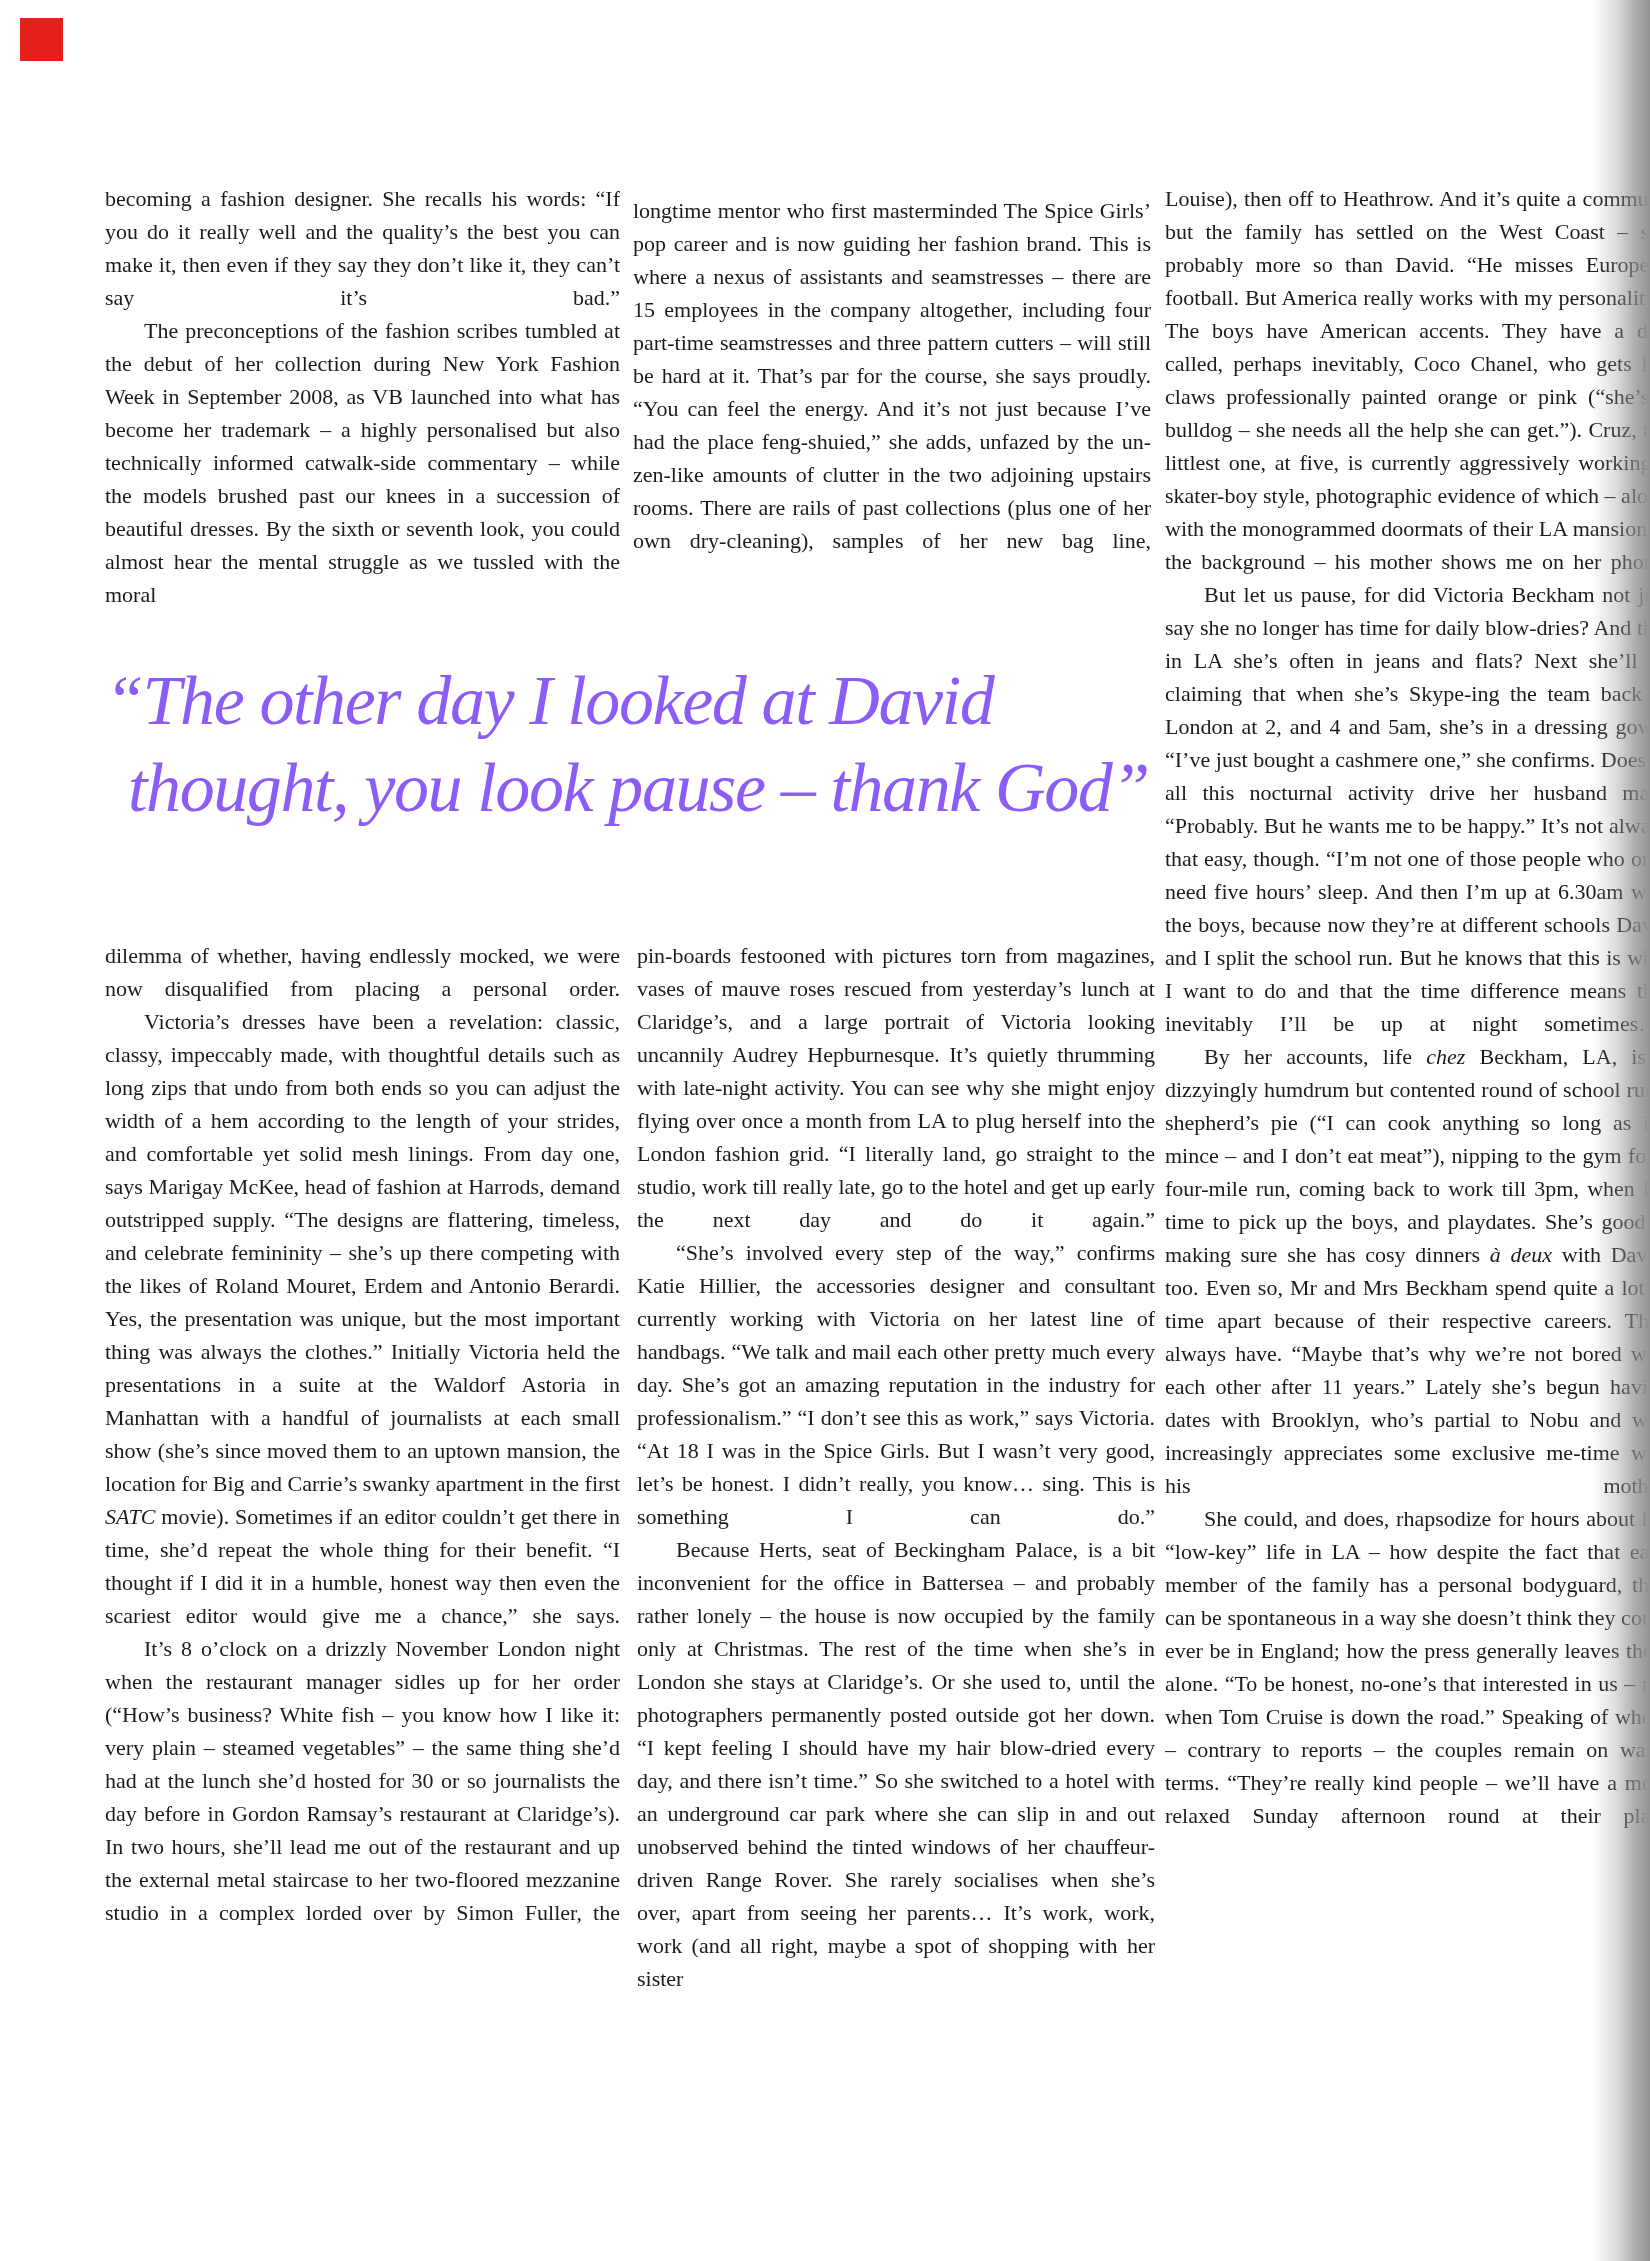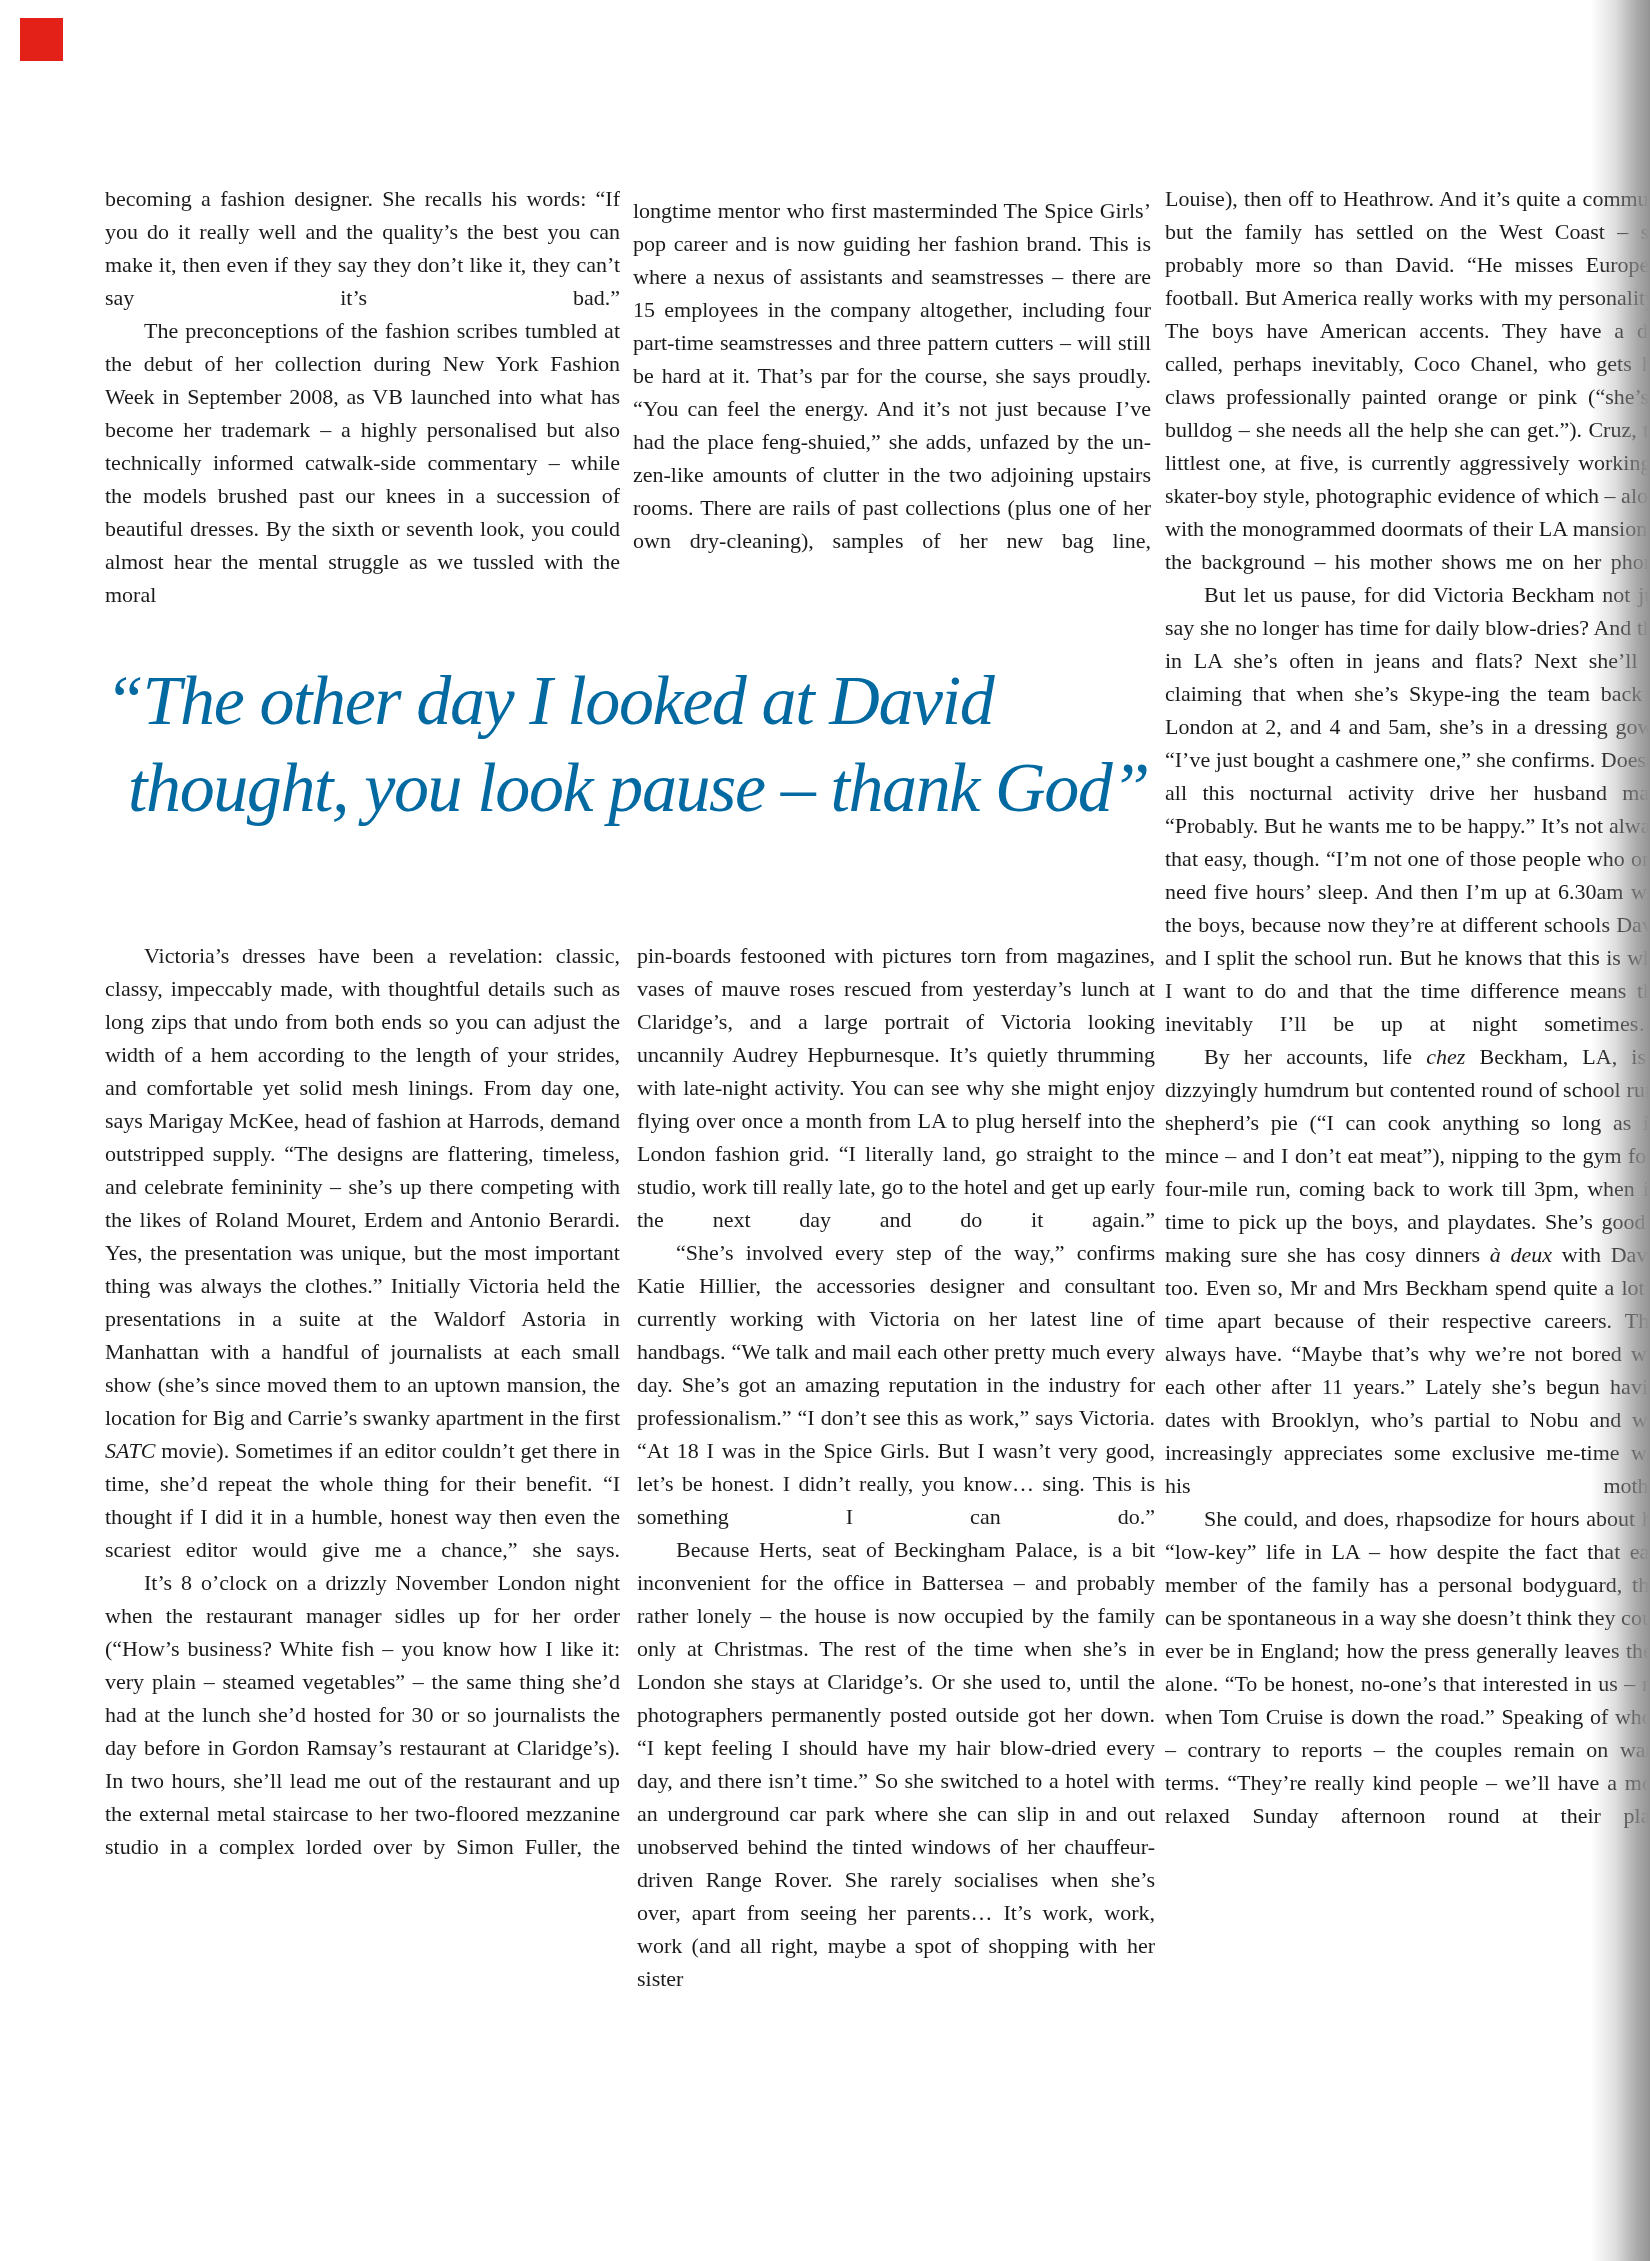--- a/index.html
+++ b/index.html
@@ -55,21 +55,21 @@
     left: 0;
     top: 461px;
     width: 1070px;
     height: 291px;
     margin: 0;
     padding-top: 13.5px;
     font-style: italic;
     font-size: 70px;
     line-height: 87px;
     letter-spacing: -1.4px;
-    color: #0369a1;
+    color: #8b5cf6;
     white-space: nowrap;
     overflow: visible;
   }
   .pull-quote .ql2 { padding-left: 15px; }
   .pull-quote .ql3 { padding-left: 23px; }
   .it { font-style: italic; font-family: Liberation Serif, serif; }
   .edge-shadow {
     position: absolute;
     top: 0;
     right: 0;
@@ -101,20 +101,21 @@
     <section class="colblock c2t">
       <p class="runon">longtime mentor who first masterminded The Spice Girls’ pop career and is now guiding her fashion brand. This is where a nexus of assistants and seamstresses – there are 15 employees in the company altogether, including four part-time seamstresses and three pattern cutters – will still be hard at it. That’s par for the course, she says proudly. “You can feel the energy. And it’s not just because I’ve had the place feng-shuied,” she adds, unfazed by the un-zen-like amounts of clutter in the two adjoining upstairs rooms. There are rails of past collections (plus one of her own dry-cleaning), samples of her new bag line,</p>
     </section>
 
     <blockquote class="pull-quote">
       <div class="ql1">“The other day I looked at David</div>
       <div class="ql3">thought, you look pause – thank God”</div>
     </blockquote>
 
     <section class="colblock c1b">
+      <p class="runon">dilemma of whether, having endlessly mocked, we were now disqualified from placing a personal order.</p>
       <p class="ind runon">
         <span>Victoria’s dresses have been a revelation: classic, classy, impeccably made, with thoughtful details such as long zips that undo from both ends so you can adjust the width of a hem according to the length of your strides, and comfortable yet solid mesh linings. From day one, says Marigay McKee, head of fashion at Harrods, demand outstripped supply. “The designs are flattering, timeless, and celebrate femininity – she’s up there competing with the likes of Roland Mouret, Erdem and Antonio Berardi. Yes, the presentation was unique, but the most important thing was always the clothes.” Initially Victoria held the presentations in a suite at the Waldorf Astoria in Manhattan with a handful of journalists at each small show (she’s since moved them to an uptown mansion, the location for Big and Carrie’s swanky apartment in the first </span><span class="it">SATC</span><span> movie). Sometimes if an editor couldn’t get there in time, she’d repeat the whole thing for their benefit. “I thought if I did it in a humble, honest way then even the scariest editor would give me a chance,” she says.</span>
       </p>
       <p class="ind runon">It’s 8 o’clock on a drizzly November London night when the restaurant manager sidles up for her order (“How’s business? White fish – you know how I like it: very plain – steamed vegetables” – the same thing she’d had at the lunch she’d hosted for 30 or so journalists the day before in Gordon Ramsay’s restaurant at Claridge’s). In two hours, she’ll lead me out of the restaurant and up the external metal staircase to her two-floored mezzanine studio in a complex lorded over by Simon Fuller, the</p>
     </section>
 
     <section class="colblock c2b">
       <p class="runon">pin-boards festooned with pictures torn from magazines, vases of mauve roses rescued from yesterday’s lunch at Claridge’s, and a large portrait of Victoria looking uncannily Audrey Hepburnesque. It’s quietly thrumming with late-night activity. You can see why she might enjoy flying over once a month from LA to plug herself into the London fashion grid. “I literally land, go straight to the studio, work till really late, go to the hotel and get up early the next day and do it again.”</p>
       <p class="ind runon">“She’s involved every step of the way,” confirms Katie Hillier, the accessories designer and consultant currently working with Victoria on her latest line of handbags. “We talk and mail each other pretty much every day. She’s got an amazing reputation in the industry for professionalism.” “I don’t see this as work,” says Victoria. “At 18 I was in the Spice Girls. But I wasn’t very good, let’s be honest. I didn’t really, you know… sing. This is something I can do.”</p>
       <p class="ind runon">Because Herts, seat of Beckingham Palace, is a bit inconvenient for the office in Battersea – and probably rather lonely – the house is now occupied by the family only at Christmas. The rest of the time when she’s in London she stays at Claridge’s. Or she used to, until the photographers permanently posted outside got her down. “I kept feeling I should have my hair blow-dried every day, and there isn’t time.” So she switched to a hotel with an underground car park where she can slip in and out unobserved behind the tinted windows of her chauffeur-driven Range Rover. She rarely socialises when she’s over, apart from seeing her parents… It’s work, work, work (and all right, maybe a spot of shopping with her sister</p>

